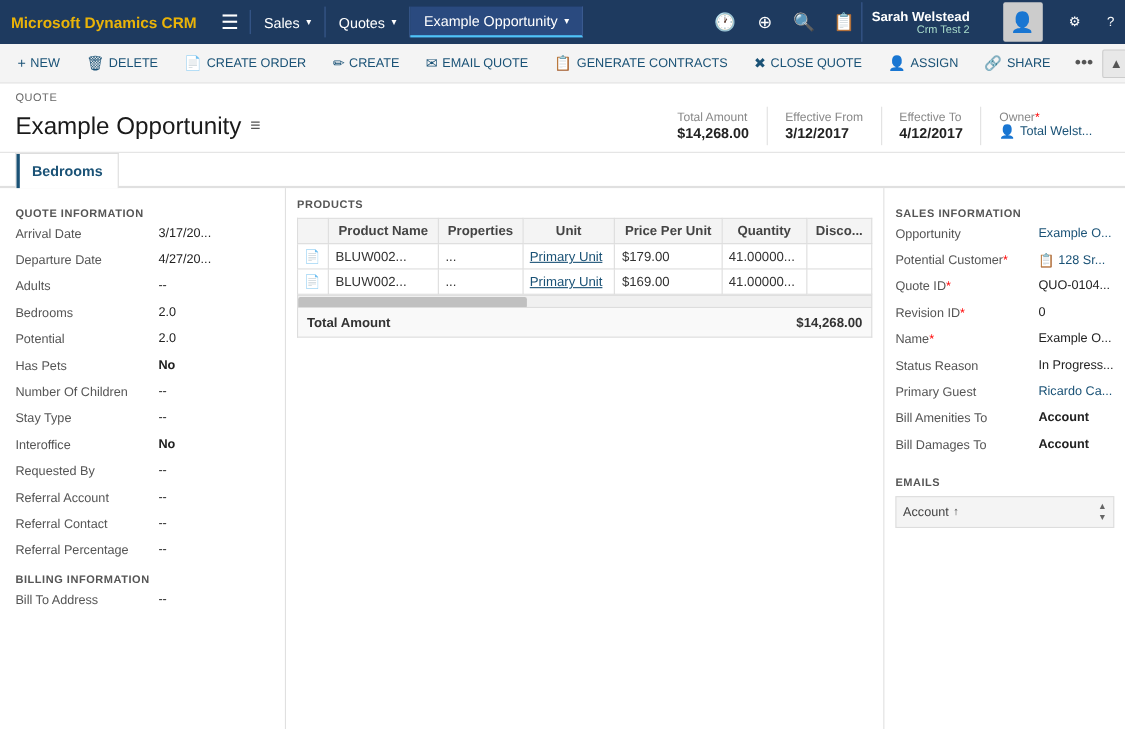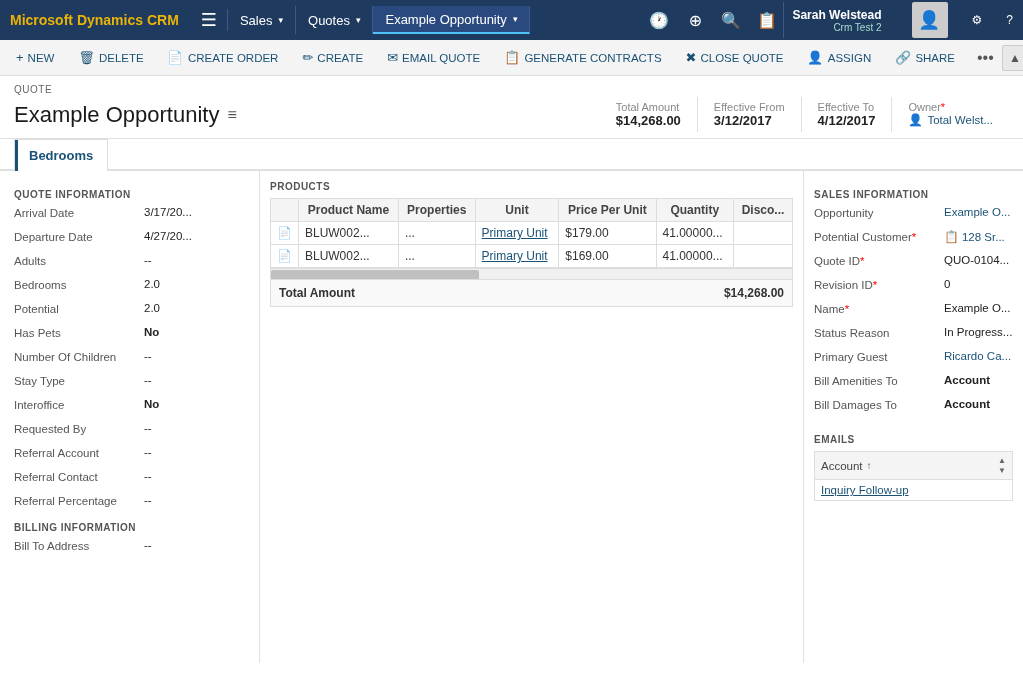--- a/index.html
+++ b/index.html
@@ -635,19 +635,16 @@
     <div style="margin-top: 16px;">
       <div class="section-title">Emails</div>
       <div class="email-subject-row">
         <span>Account</span>
         <span class="sort-icon">↑</span>
         <div class="email-scroll-arrows">
           <span>▲</span>
           <span>▼</span>
         </div>
       </div>
-      <div class="email-item">
-        <span class="email-link">Inquiry Follow-up</span>
-      </div>
     </div>
   </div>
 
 </div>
 
 </body></html>

